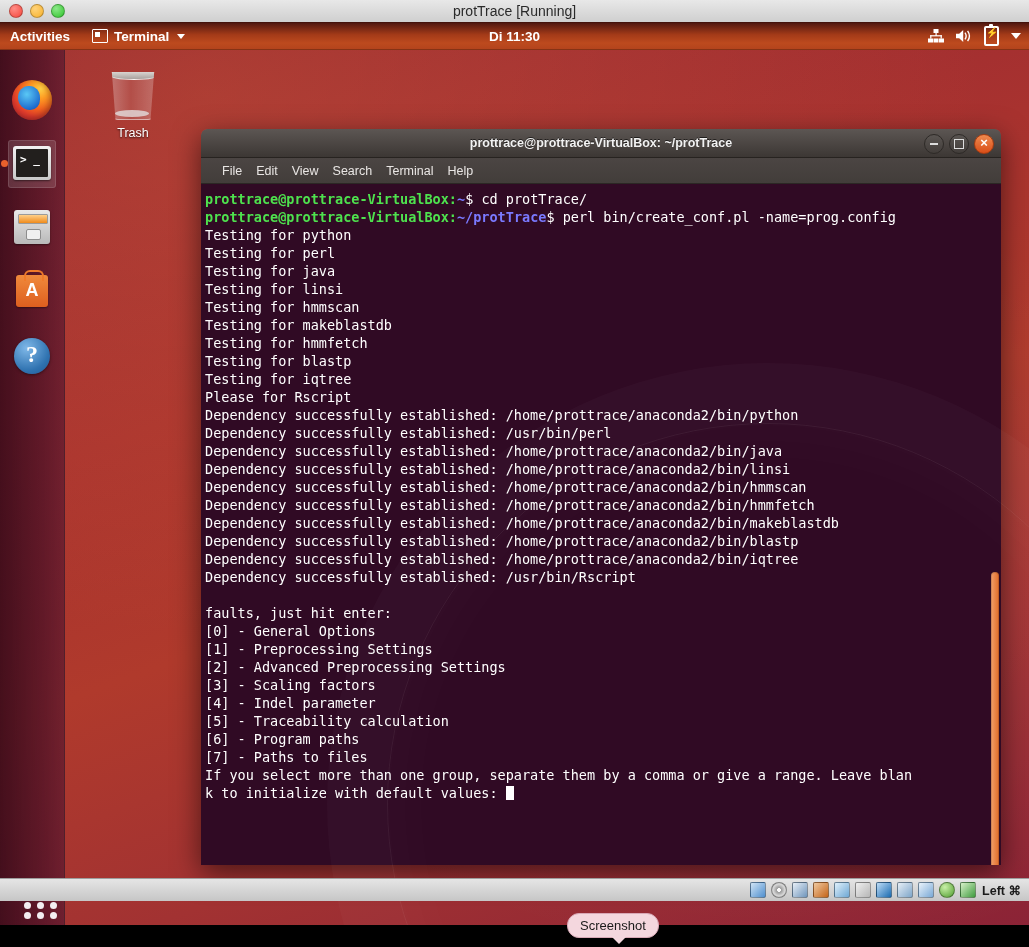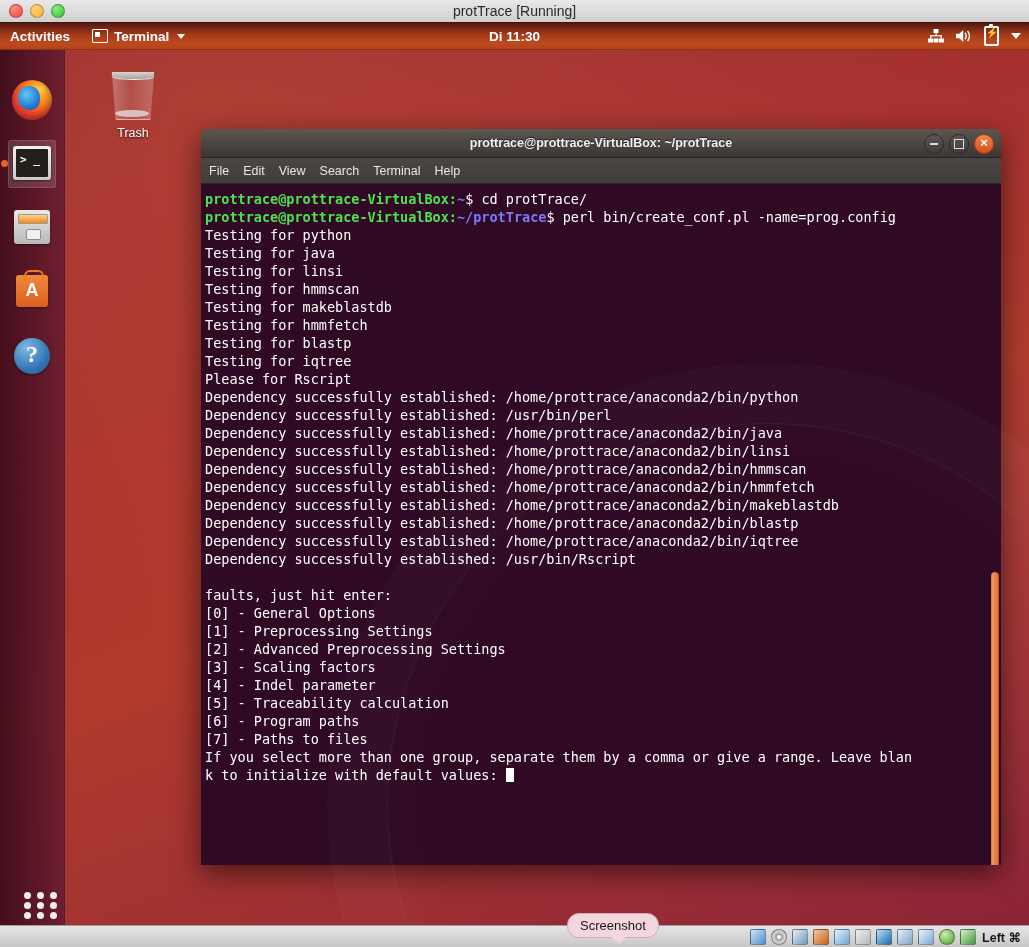--- a/index.html
+++ b/index.html
@@ -210,21 +210,21 @@
     width:9px;height:9px;background:transparent;
     border:none;
     box-shadow:none;
   }
   .wb.close span{
     position:absolute;left:0;right:0;top:-1px;text-align:center;color:#fff;
     font-size:13px;font-weight:bold;line-height:18px;font-family:"Liberation Sans",sans-serif;
   }
   .term-menubar{
     height:25px;background:linear-gradient(to bottom,#4b4543,#423d3a);
-    display:flex;align-items:center;padding-left:8px;gap:14px;
+    display:flex;align-items:center;padding-left:21px;gap:14px;
     border-bottom:1px solid #2b2724;
   }
   .term-menubar span{color:#e9e6e4;font-size:12.5px;}
   .term-body{
     position:relative;height:683px;background:#300a24;overflow:hidden;
     font-family:"DejaVu Sans Mono",monospace;
     font-size:13.5px;line-height:18px;
     padding:6px 0 0 2px;box-sizing:border-box;
   }
   .term-line{
@@ -247,21 +247,21 @@
     position:absolute;left:567px;top:913px;
     background:#f4d7de;border:1px solid #d9a8b6;border-radius:12px;
     padding:4px 12px;font-size:13px;color:#1a1a1a;z-index:30;
   }
   .tooltip::after{
     content:"";position:absolute;left:44px;bottom:-7px;width:0;height:0;
     border-left:7px solid transparent;border-right:7px solid transparent;
     border-top:7px solid #f4d7de;
   }
   .vbox-status{
-    position:absolute;left:0;top:925px;width:1029px;height:22px;
+    position:absolute;left:0;top:878px;width:1029px;height:22px;
     background:linear-gradient(to bottom,#e5e5e5,#c6c6c6);
     border-top:1px solid #9e9e9e;
     display:flex;align-items:center;justify-content:flex-end;
   }
   .st-icons{display:flex;align-items:center;gap:5px;margin-right:6px;}
   .sti{
     width:14px;height:14px;border-radius:2px;
     border:1px solid rgba(0,0,0,.35);
     display:inline-block;
   }
@@ -401,20 +401,21 @@
         <span>Edit</span>
         <span>View</span>
         <span>Search</span>
         <span>Terminal</span>
         <span>Help</span>
       </div>
       <div class="term-body" id="term-body">
         <div class="term-line"><span class="c-green">prottrace@prottrace-VirtualBox</span><span class="c-green">:</span><span class="c-blue">~</span><span class="c-white">$ </span><span class="c-white">cd protTrace/</span></div>
           <div class="term-line"><span class="c-green">prottrace@prottrace-VirtualBox</span><span class="c-green">:</span><span class="c-blue">~/protTrace</span><span class="c-white">$ </span><span class="c-white">perl bin/create_conf.pl -name=prog.config</span></div>
           <div class="term-line">Testing for python</div>
+          <div class="term-line">Testing for perl</div>
           <div class="term-line">Testing for java</div>
           <div class="term-line">Testing for linsi</div>
           <div class="term-line">Testing for hmmscan</div>
           <div class="term-line">Testing for makeblastdb</div>
           <div class="term-line">Testing for hmmfetch</div>
           <div class="term-line">Testing for blastp</div>
           <div class="term-line">Testing for iqtree</div>
           <div class="term-line">Please for Rscript</div>
           <div class="term-line">Dependency successfully established: /home/prottrace/anaconda2/bin/python</div>
           <div class="term-line">Dependency successfully established: /usr/bin/perl</div>

